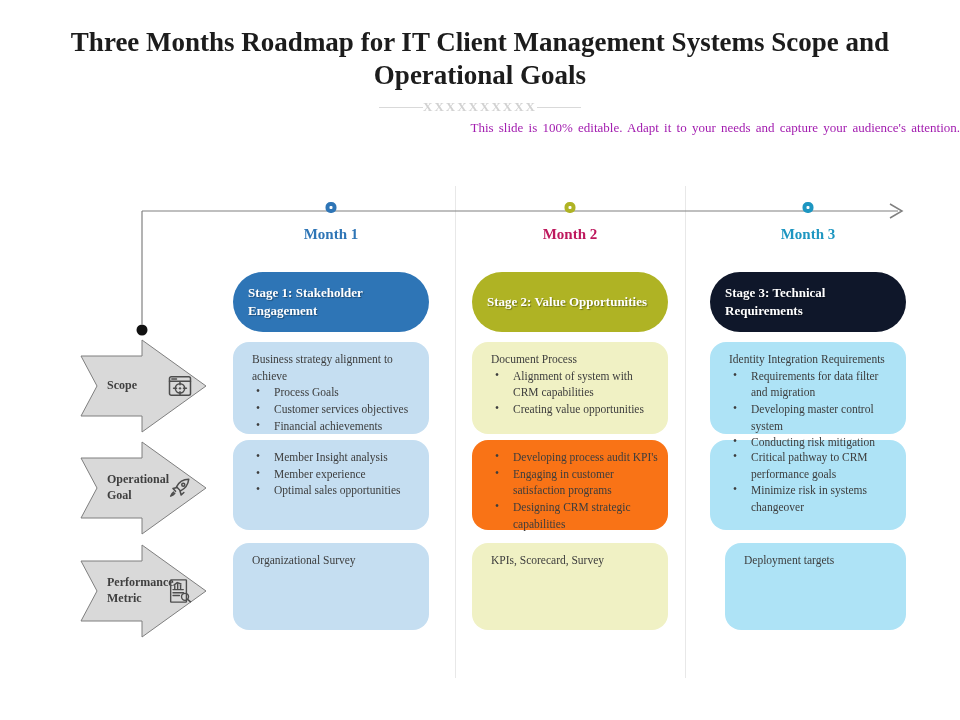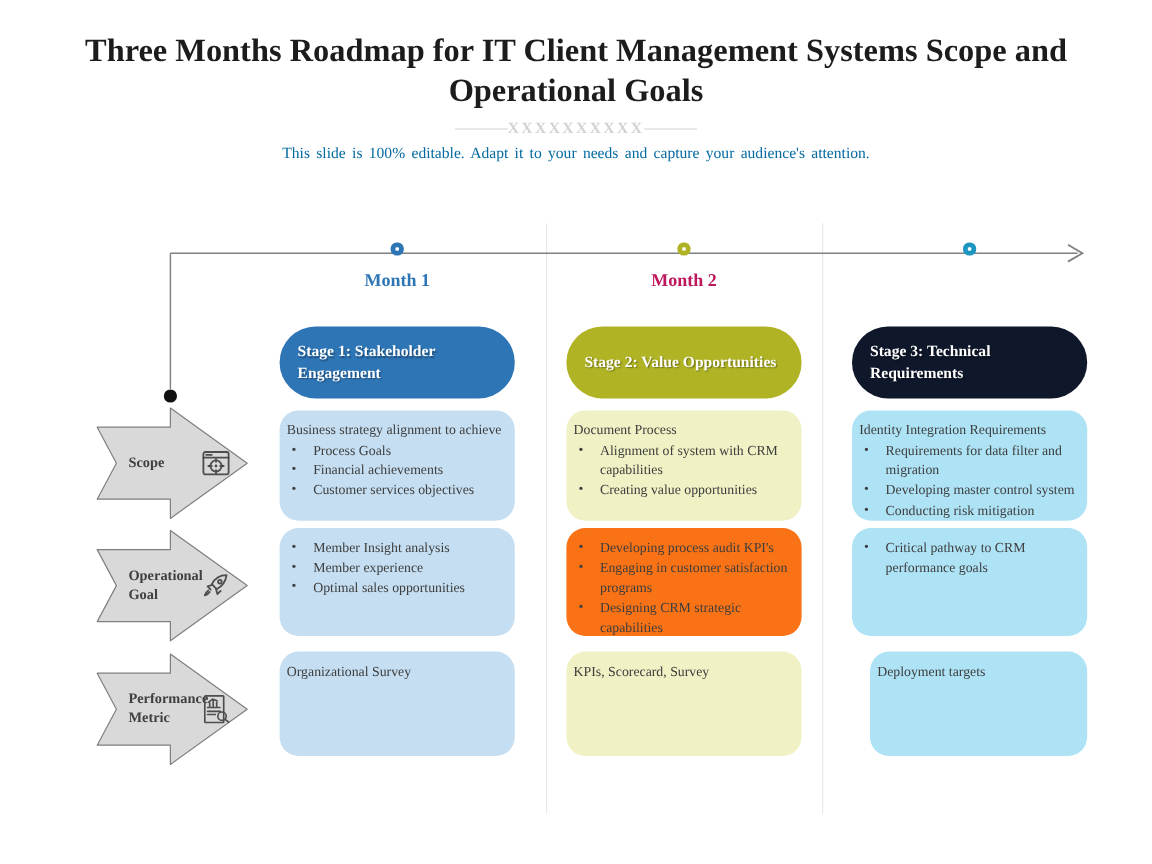--- a/index.html
+++ b/index.html
@@ -12,43 +12,43 @@
     position:absolute; top:26px; left:70px; width:820px;
     text-align:center; font-size:27px; font-weight:bold; color:#1c1c1c; line-height:1.22;
   }
   .divider {
     position:absolute; top:99px; left:0; width:960px;
     display:flex; justify-content:center; align-items:center; 
     color:#d2d2d2; font-size:13px; letter-spacing:2px; font-weight:bold;
   }
   .divider .dline { display:inline-block; width:44px; height:1px; background:#d9d9d9; }
   .subtitle {
-    position:absolute; top:120px; left:0; width:960px; text-align:center;
-    font-size:13px; color:#0369a1; word-spacing:2px;
+    position:absolute; top:120px; left:0; width:960px; text-align:right;
+    font-size:13px; color:#a21caf; word-spacing:2px;
   }
   .overlay-svg { position:absolute; top:0; left:0; pointer-events:none; }
 
   .column { position:absolute; top:185px; width:196px; height:500px; }
   .marker {
     position:absolute; top:17px; left:50%; transform:translateX(-50%);
     width:11px; height:11px; background:#fcfcfc; border:4px solid #2e75b6; border-radius:5px;
   }
   .month {
     position:absolute; top:41px; left:0; width:100%; text-align:center;
     font-size:15px; font-weight:bold; color:#2e75b6;
   }
   .stage {
     position:absolute; top:87px; left:0; width:100%; height:60px;
     border-radius:30px; color:#ffffff; font-weight:bold; font-size:13px; line-height:1.35;
     padding:10px 14px 10px 15px; text-shadow:1px 1px 1px rgba(0,0,0,0.35);
     display:flex; align-items:center;
   }
   .boxes { position:absolute; top:157px; left:0; width:100%; }
   .box {
-    border-radius:16px; padding:9px 10px 8px 6px;
+    border-radius:16px; padding:9px 10px 8px 19px;
     font-size:11.5px; color:#3d3d3d; line-height:1.45;
   }
   .box:nth-child(1) { height:92px; margin-bottom:6px; }
   .box:nth-child(2) { height:90px; margin-bottom:13px; }
   .box:nth-child(3) { height:87px; }
   .box .lead { margin-bottom:0; }
   .box ul { list-style:none; }
   .box li { position:relative; padding-left:22px; }
   .box li::before { content:"\2022"; position:absolute; left:4px; top:-1px; }
 
@@ -91,22 +91,22 @@
     <div class="marker" style="border-color: rgb(46, 117, 182);"></div>
     <div class="month" style="color: rgb(46, 117, 182);">Month 1</div>
     <div class="stage" style="background: rgb(46, 117, 182);">
           <span>Stage 1: Stakeholder Engagement</span>
         </div>
     <div class="boxes">
   <div class="box" style="background: rgb(197, 222, 241);">
     <div class="lead">Business strategy alignment to achieve</div>
     <ul>
               <li>Process Goals</li>
+              <li>Customer services objectives</li>
               <li>Financial achievements</li>
-              <li>Customer services objectives</li>
             </ul>
   </div>
 
   <div class="box" style="background: rgb(197, 222, 241);">
 
     <ul>
               <li>Member Insight analysis</li>
               <li>Member experience</li>
               <li>Optimal sales opportunities</li>
             </ul>
@@ -145,37 +145,39 @@
 
   <div class="box" style="background: rgb(240, 241, 196);">
     <div class="lead">KPIs,  Scorecard, Survey</div>
 
   </div>
 </div>
   </div>
 
   <div class="column" style="left: 710px;">
     <div class="marker" style="border-color: rgb(29, 150, 193);"></div>
+    <div class="month" style="color: rgb(29, 150, 193);">Month 3</div>
     <div class="stage" style="background: #0f172a;">
           <span>Stage 3: Technical Requirements</span>
         </div>
     <div class="boxes">
   <div class="box" style="background: rgb(174, 227, 246);">
     <div class="lead">Identity Integration Requirements</div>
     <ul>
               <li>Requirements for data filter and migration</li>
               <li>Developing master control system</li>
               <li>Conducting risk mitigation</li>
             </ul>
   </div>
 
   <div class="box" style="background: rgb(174, 227, 246);">
 
     <ul>
               <li>Critical pathway to CRM performance goals</li>
+              <li>Minimize risk in systems changeover</li>
             </ul>
   </div>
 
   <div class="box" style="background: rgb(174, 227, 246); margin-left: 15px;">
     <div class="lead">Deployment targets</div>
 
   </div>
 </div>
   </div>
 </div>

